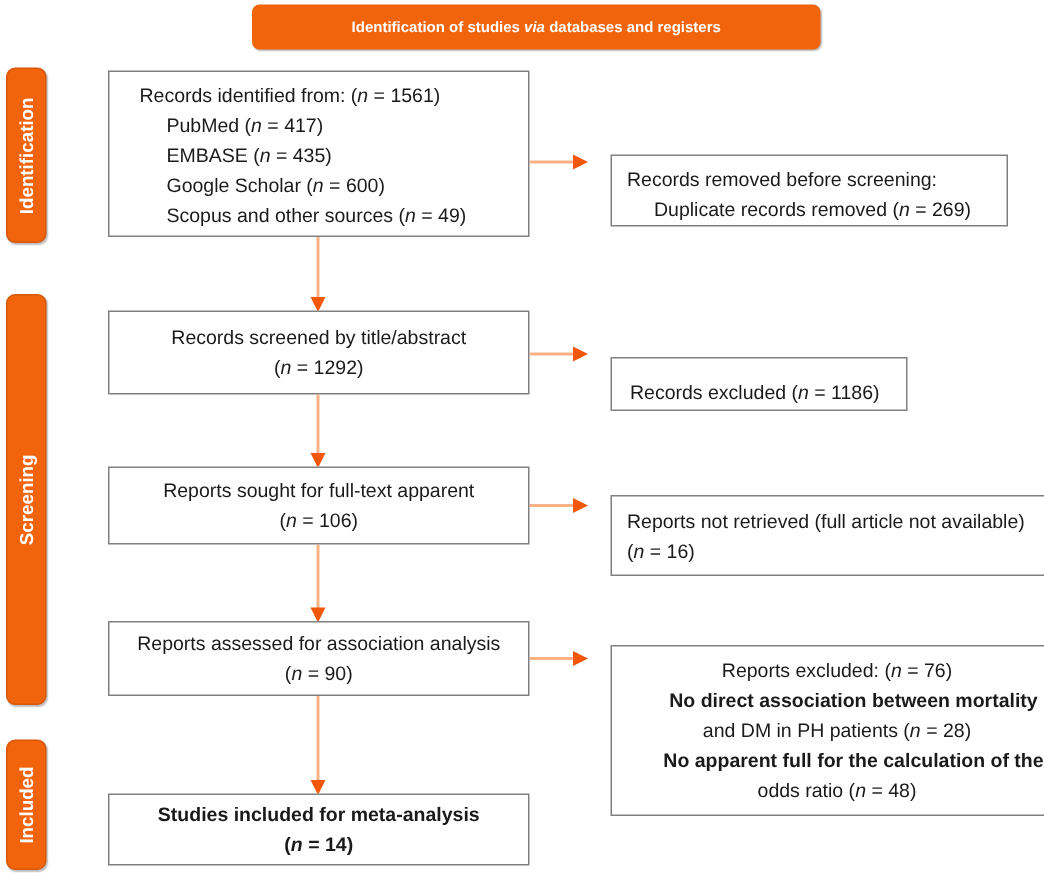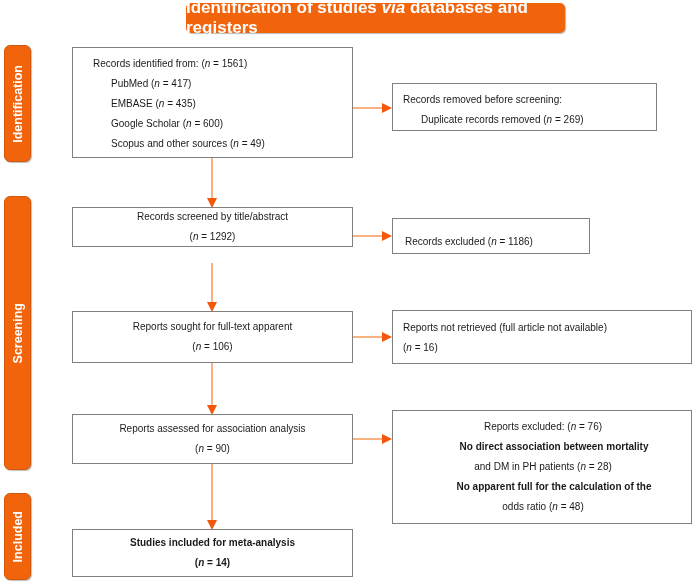--- a/index.html
+++ b/index.html
@@ -16,24 +16,24 @@
     background:#ffffff;
   }
   .canvas{
     position:relative;
     width:696px;height:582px;
     background:#ffffff;
     overflow:hidden;
   }
   
   .banner{
-    position:absolute;left:186px;top:3px;width:379px;height:30px;
+    position:absolute;left:168px;top:3px;width:379px;height:30px;
     background:var(--accent);
     border-radius:5px;
-    color:#ffffff;font-weight:bold;font-size:17px;
+    color:#ffffff;font-weight:bold;font-size:10px;
     display:flex;align-items:center;justify-content:center;
     box-shadow:1px 1px 1px rgba(130,130,130,0.55);
   }
   
   .phase{
     position:absolute;left:4px;width:27px;
     background:var(--accent);
     border:1px solid var(--accent-dark);
     border-radius:6px;
     color:#ffffff;font-weight:bold;font-size:12.5px;
@@ -47,39 +47,39 @@
   }
   .phase.identification{top:45px;height:117px;}
   .phase.screening{top:196px;height:274px;}
   .phase.included{top:493px;height:87px;}
   
   .box{
     position:absolute;
     background:#ffffff;
     border:1px solid var(--box-border);
     color:var(--text);
-    font-size:10px;line-height:20px;
+    font-size:13px;line-height:20px;
   }
   .box .line{white-space:nowrap;}
   .box.centered{
     display:flex;flex-direction:column;
     align-items:center;justify-content:center;text-align:center;
   }
   .box.lefted{padding:6px 8px 4px 10px;}
   .indent1{padding-left:18px;}
   .indent2{padding-left:22px;font-weight:bold;}
   
   .main-box{left:72px;width:281px;}
   #box-identified{top:47px;height:111px;padding:6px 8px 4px 20px;}
-  #box-screened{top:207px;height:40px;}
+  #box-screened{top:207px;height:56px;}
   #box-sought{top:311px;height:52px;}
   #box-assessed{top:414px;height:50px;}
   #box-included{top:529px;height:48px;font-weight:bold;}
   
-  .side-box{left:392px;}
+  .side-box{left:407px;margin-top:20px;}
   #box-removed{top:83px;width:265px;height:48px;}
   #box-excluded1{top:218px;width:198px;height:36px;display:flex;align-items:center;padding:12px 8px 0 12px;}
   #box-not-retrieved{top:310px;width:300px;height:54px;padding:7px 8px 4px 10px;}
   #box-excluded2{top:410px;width:300px;height:114px;padding:6px 8px 4px 10px;text-align:center;}
   
   svg.arrows{
     position:absolute;left:0;top:0;width:696px;height:582px;
     pointer-events:none;
   }
   svg.arrows line{stroke:var(--arrow-line);stroke-width:2;}

